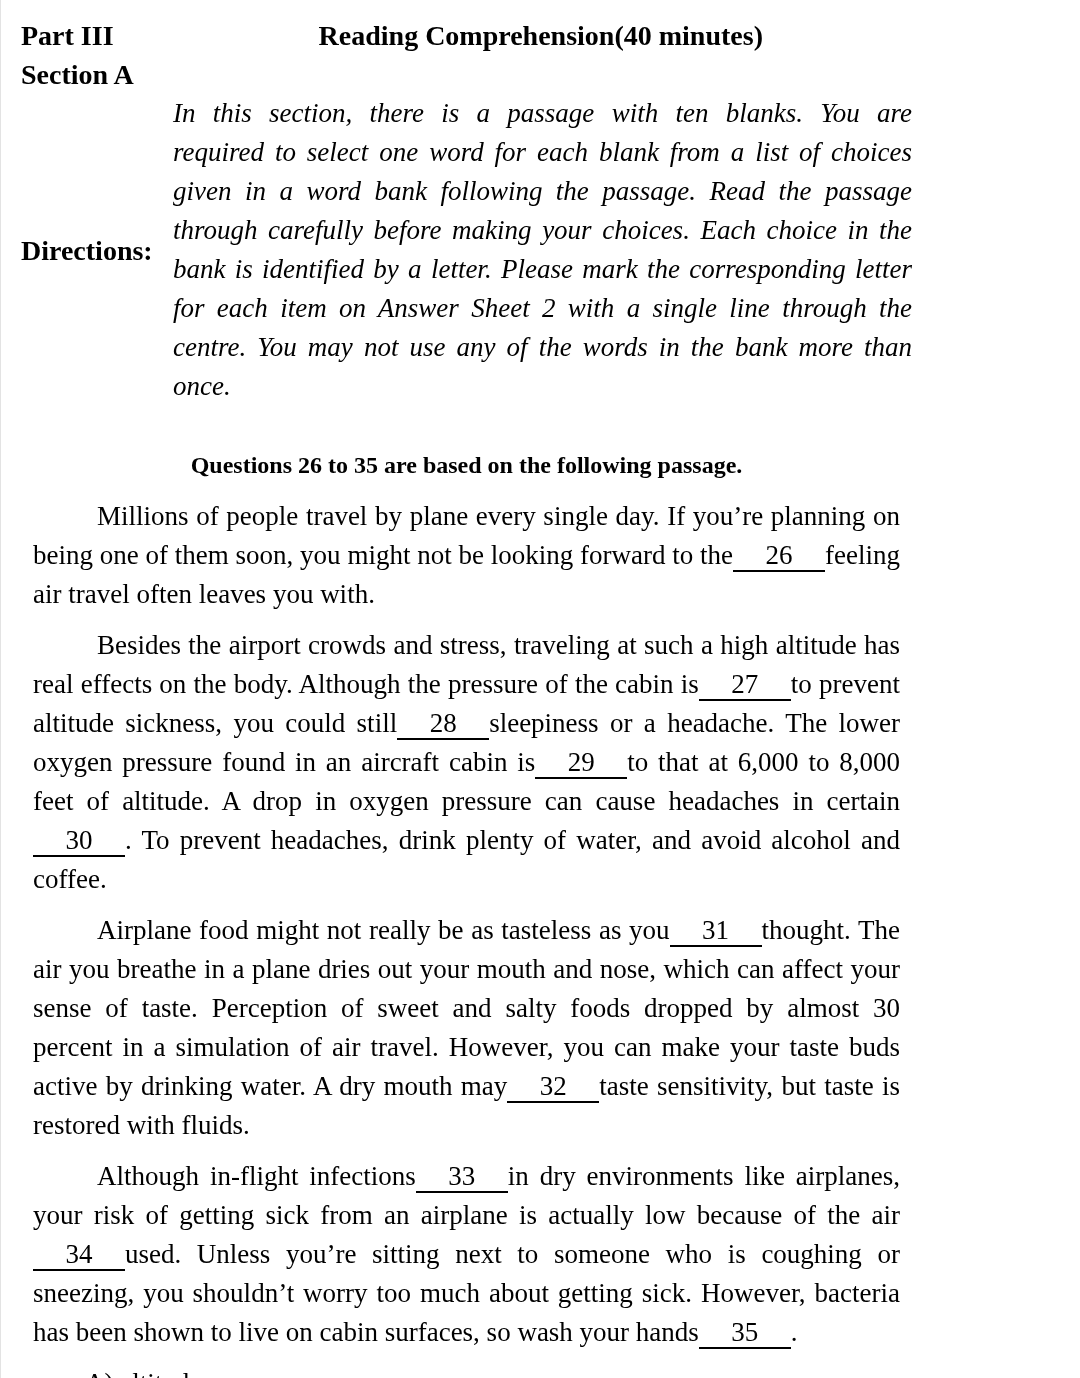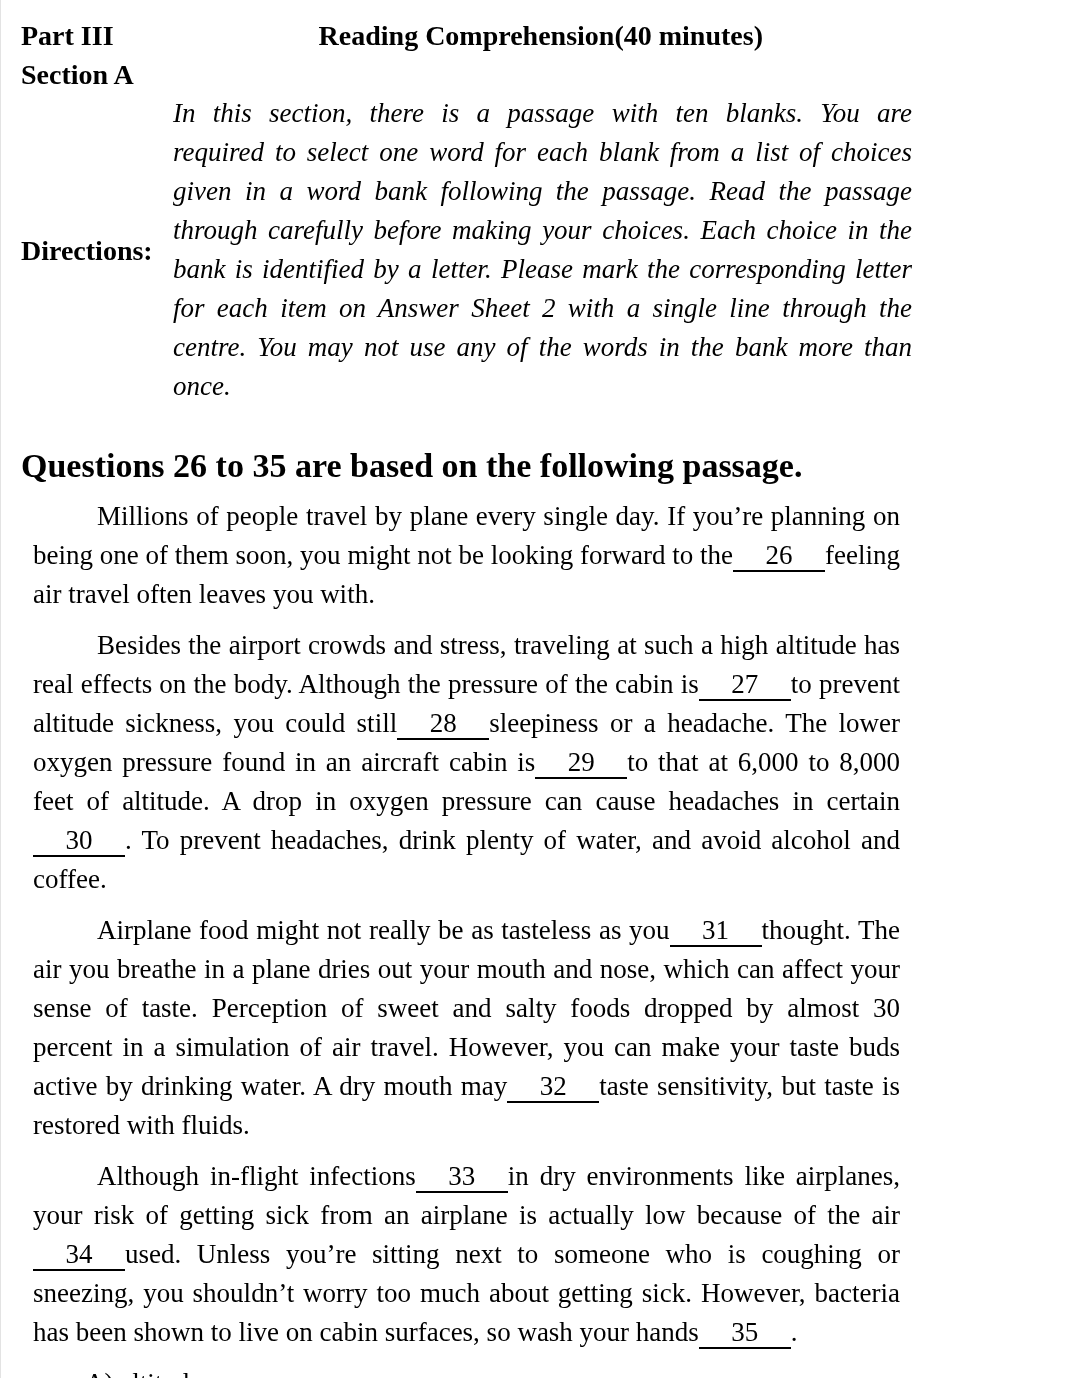--- a/index.html
+++ b/index.html
@@ -44,21 +44,22 @@
   }
   .dir-text {
     flex: 1;
     font-style: italic;
     text-align: justify;
     word-spacing: 2px;
   }
   .questions-heading {
     font-weight: bold;
     margin-top: 40px;
-    font-size: 34px;
+    font-size: 24px;
+    text-align: center;
   }
   .para {
     margin: 12px;
     text-indent: 64px;
     text-align: justify;
   }
   .blank {
     display: inline-block;
     min-width: 92px;
     text-align: center;

